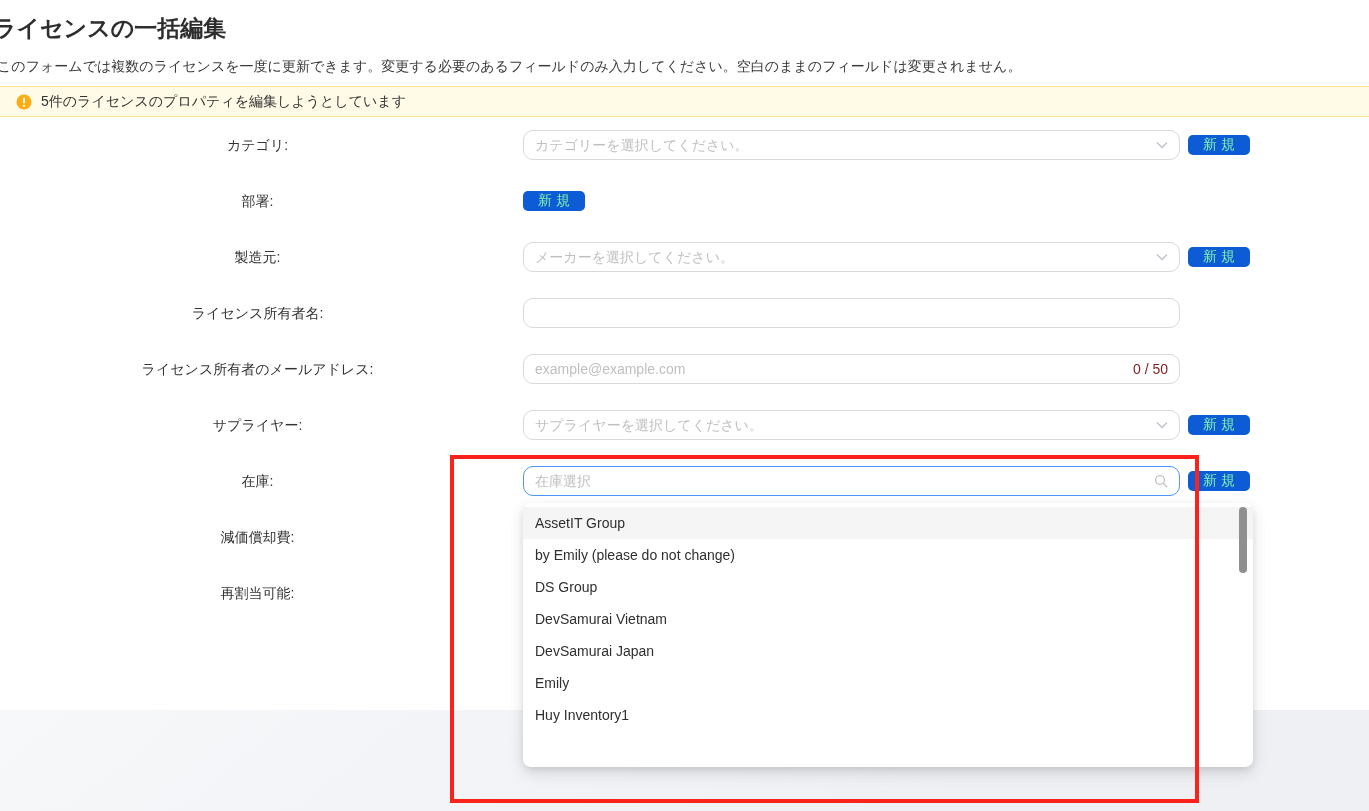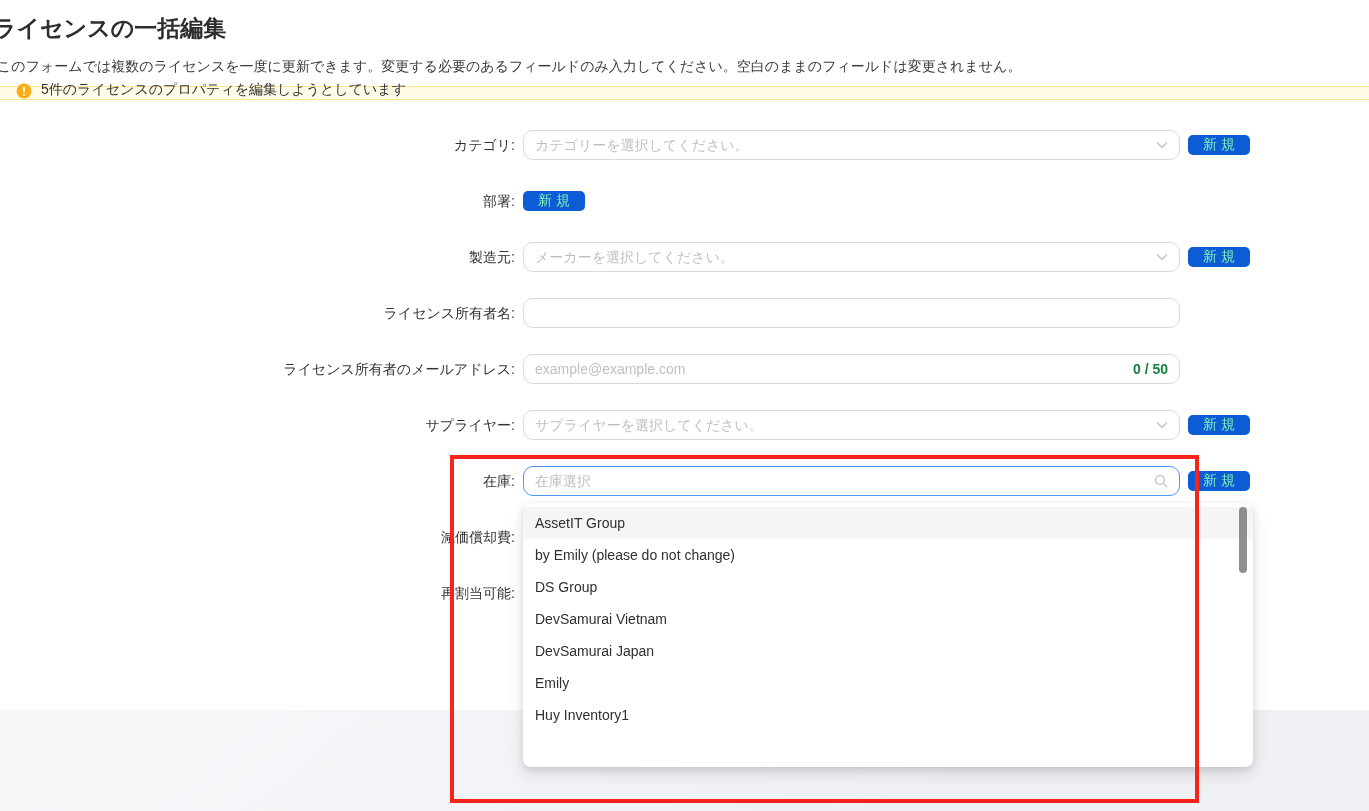--- a/index.html
+++ b/index.html
@@ -13,50 +13,50 @@
   
   .page-title {
     position:absolute; top:13px; left:-7px;
     font-size:23px; font-weight:600; color:#2d2d2d; white-space:nowrap;
   }
   .page-desc {
     position:absolute; top:58px; left:-3px;
     font-size:14px; color:#3a3a3a; white-space:nowrap;
   }
   .alert {
-    position:absolute; top:86px; left:0; right:0; height:14px;
+    position:absolute; top:86px; left:0; right:0; height:31px;
     background:#fffbe6; border-top:1px solid #ffe58f; border-bottom:1px solid #ffe58f;
-    display:flex; align-items:flex-end; padding:0 16px; font-size:14px; color:#333;
+    display:flex; align-items:center; padding:0 16px; font-size:14px; color:#333;
   }
   .alert .warn-icon { display:inline-flex; margin-right:9px; }
 
   
   .form { position:absolute; top:130px; left:0; width:1290px; }
   .row { display:flex; align-items:center; height:30px; margin-bottom:26px; }
   .row .flabel {
-    width:515px; text-align:right; font-size:14px; color:#333;
+    width:515px; text-align:center; font-size:14px; color:#333;
     line-height:30px; white-space:nowrap;
   }
   .control {
     position:relative; margin-left:8px; width:657px; height:30px;
     background:#fff; border:1px solid #d9d9d9; border-radius:10px;
     display:flex; align-items:center;
   }
   .control input {
     border:none; outline:none; background:transparent; width:100%;
     font-size:14px; color:#333; padding:0 30px 0 11px;
     font-family:"Liberation Sans","DejaVu Sans",sans-serif;
   }
   .control input::placeholder { color:#bfbfbf; }
   .control.plain input { padding-right:11px; }
   .control.focused { border:1px solid #4d96ff; }
   .suffix-icon { position:absolute; right:11px; top:50%; transform:translateY(-50%); display:flex; }
   .counter {
     position:absolute; right:11px; top:50%; transform:translateY(-50%);
-    font-size:14px; color:#15803d;font-weight:bold;
+    font-size:14px; color:#7f1d1d;
   }
   .new-btn {
     margin-left:8px; width:62px; height:20px; border:none; cursor:pointer;
     background:#0d5cd5; color:#86efac; font-size:14px; border-radius:5px;
     font-family:"Liberation Sans","DejaVu Sans",sans-serif; white-space:nowrap;
   }
   .empty-control { margin-left:8px; width:657px; height:30px; }
 
   
   .dropdown {

